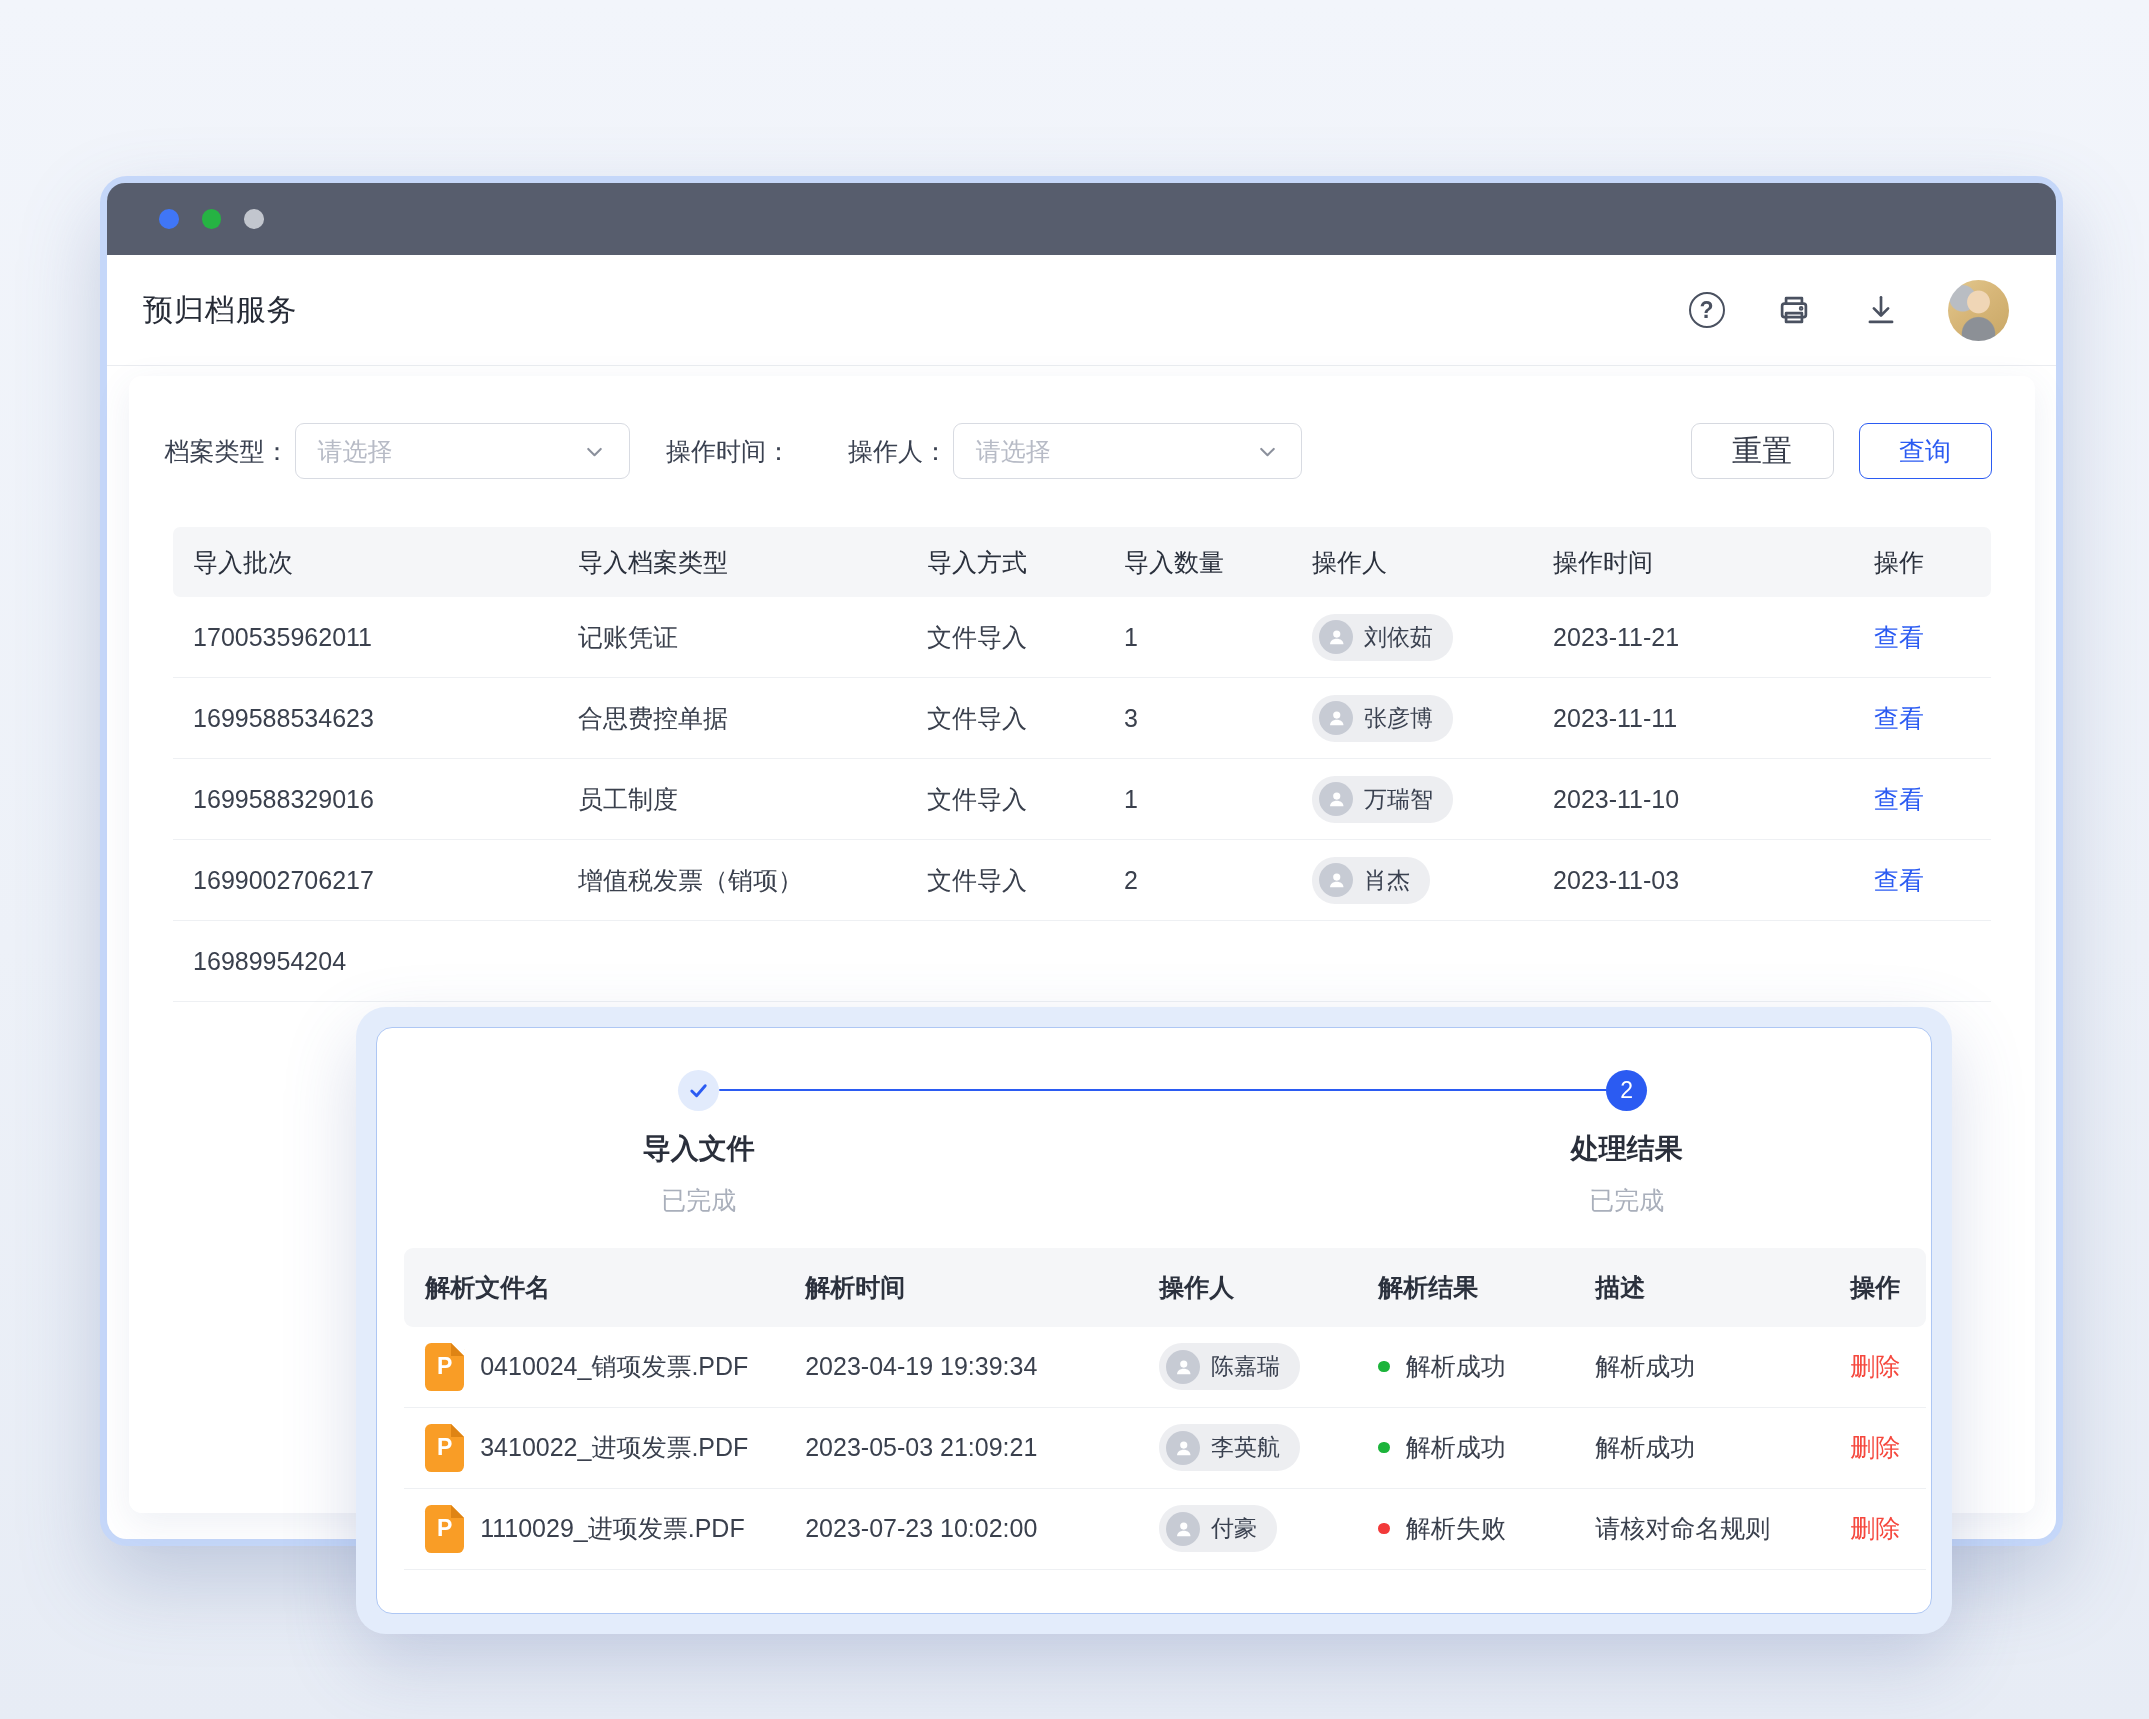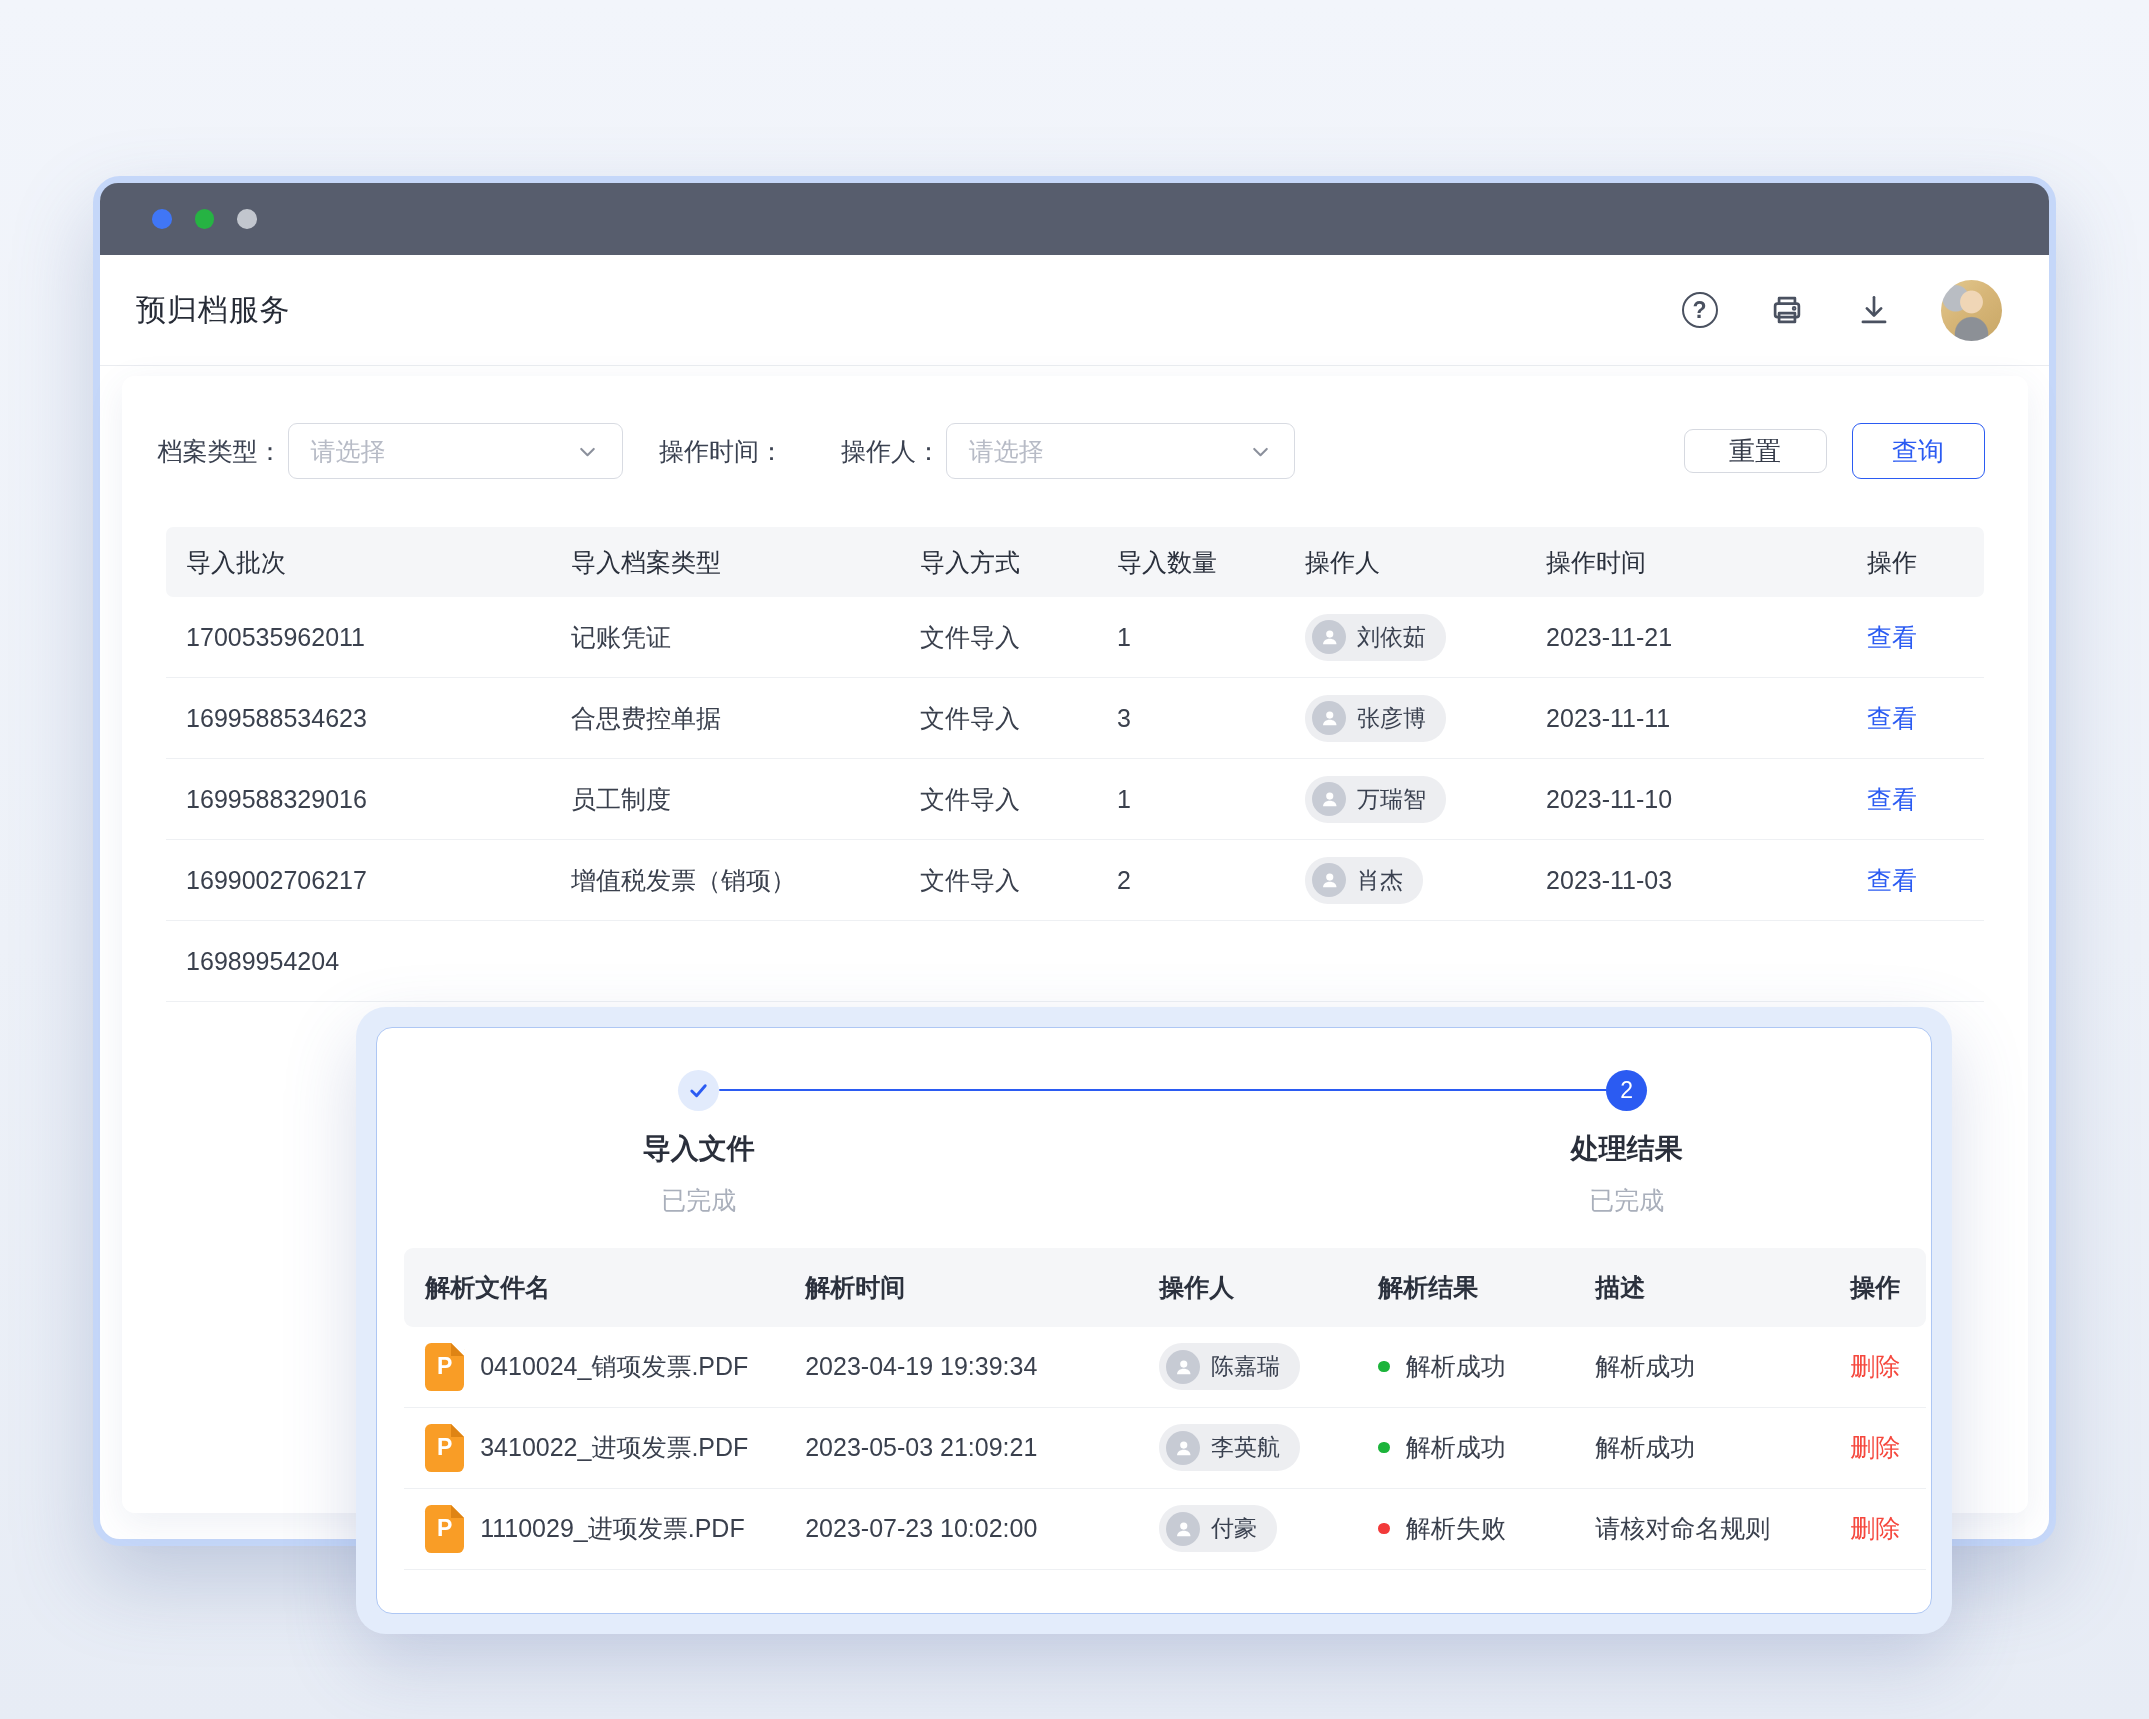--- a/index.html
+++ b/index.html
@@ -22,21 +22,21 @@
     --pdf:#F99D26;
     --pdf-fold:#DF8414;
   }
   *{box-sizing:border-box;margin:0;padding:0;font-family:"Liberation Sans",sans-serif;}
   body{
     width:2149px;height:1720px;position:relative;overflow:hidden;
     background:linear-gradient(180deg,#F2F5FB 0%,#EDF1F8 55%,#E7ECF5 100%);
   }
   
   .window{
-    position:absolute;left:93px;top:176px;width:1963px;height:1370px;
+    position:absolute;left:100px;top:176px;width:1963px;height:1370px;
     background:#fff;border:7.2px solid var(--win-rim);border-radius:27px;
     box-shadow:0 36px 81px rgba(90,110,160,.28);
   }
   .titlebar{
     height:72px;background:var(--titlebar);border-radius:18px 18px 0 0;
     display:flex;align-items:center;padding-left:52px;gap:23px;
   }
   .dot{width:19.7px;height:19.7px;border-radius:50%;}
   .dot-blue{background:#4076F6}.dot-green{background:#26B343}.dot-gray{background:#C2C6CE}
   .appbar{
@@ -81,22 +81,22 @@
     display:flex;align-items:center;padding:0 21.5px;cursor:pointer;
   }
   .placeholder{font-size:25px;color:#B7BBC6;}
   .field .ic{margin-left:auto;display:flex;align-items:center;}
   .field svg{stroke:#8B909C;fill:none;stroke-width:2;stroke-linecap:round;stroke-linejoin:round;}
   .sel-archive{width:335px;margin-left:5.4px;}
   .sel-time{width:312px;margin-left:5.4px;}
   .sel-operator{width:349px;margin-left:5.4px;}
   .gap1{width:36px;}.gap2{width:57px;}
   .btn-reset{
-    margin-left:auto;width:143px;height:44px;border-radius:9px;border:1.8px solid #D6D9E0;
-    background:#fff;color:#353B49;font-size:26px;cursor:pointer;
+    margin-left:auto;width:143px;height:56px;border-radius:9px;border:1.8px solid #D6D9E0;
+    background:#fff;color:#353B49;font-size:30px;cursor:pointer;
   }
   .btn-query{
     margin-left:25px;width:133px;height:56px;border-radius:9px;border:1.8px solid var(--primary);
     background:#fff;color:var(--primary);font-size:26px;cursor:pointer;
   }
   
   .table{margin:48px 43px 0 44px;width:1818px;}
   .trow{display:grid;grid-template-columns:385px 349px 197px 188px 241px 321px 137px;align-items:center;}
   .thead{height:70px;background:var(--hdr-band);border-radius:7.2px;}
   .thead .cell{font-size:25px;color:#2B313D;font-weight:400;}

